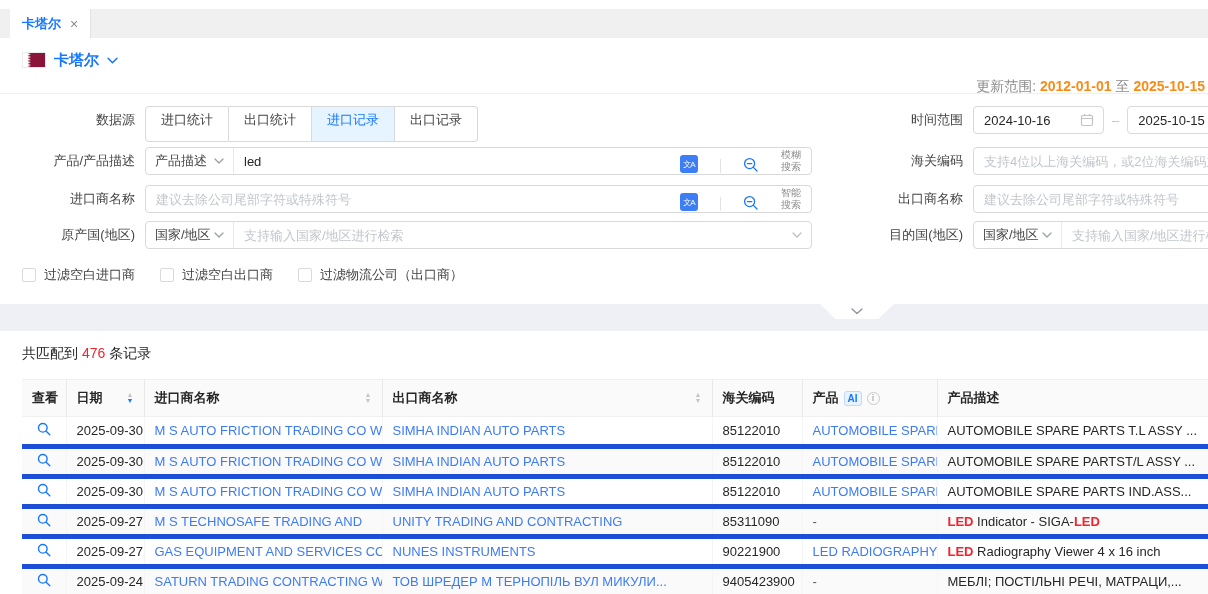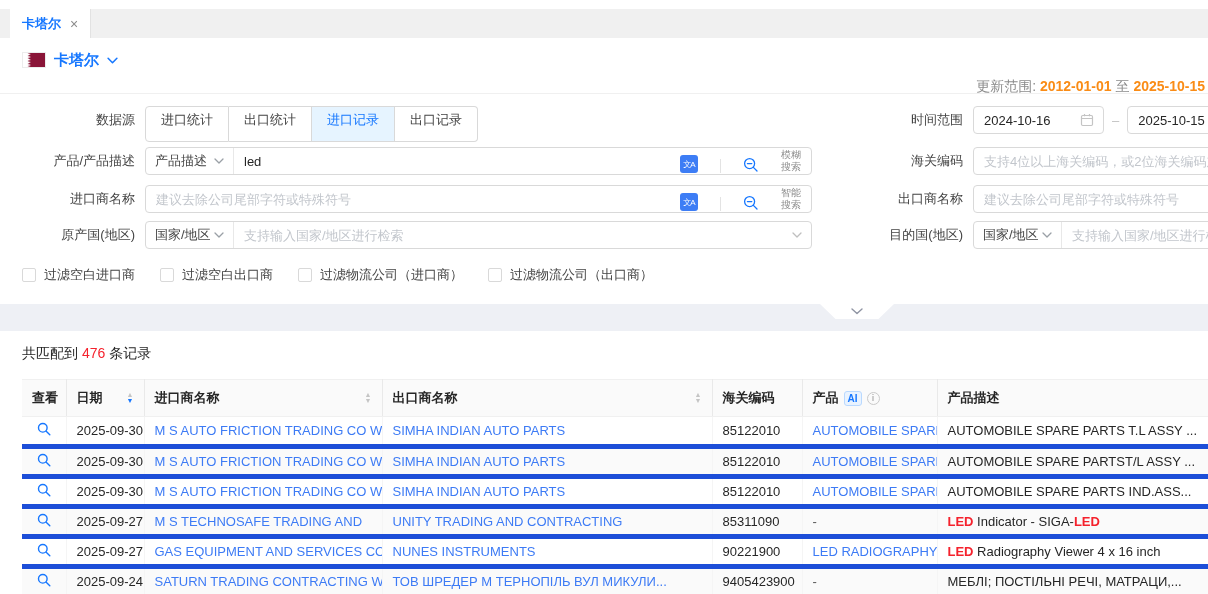--- a/index.html
+++ b/index.html
@@ -233,24 +233,20 @@
     <label class="filter-item">
       <span class="cb"></span>
       <span>过滤空白进口商</span>
     </label>
     <label class="filter-item">
       <span class="cb"></span>
       <span>过滤空白出口商</span>
     </label>
     <label class="filter-item">
       <span class="cb"></span>
-      <span>过滤物流公司（进口商）</span>
-    </label>
-    <label class="filter-item">
-      <span class="cb"></span>
       <span>过滤物流公司（出口商）</span>
     </label>
   </div>
 
 <div class="band"></div>
 <div class="notch">
   <svg width="12" height="7" viewBox="0 0 12 7">
     <polyline points="1,1 6,5.5 11,1" fill="none" stroke="#8f94a3" stroke-width="1.4" stroke-linecap="round" stroke-linejoin="round"></polyline>
   </svg>
 </div>

